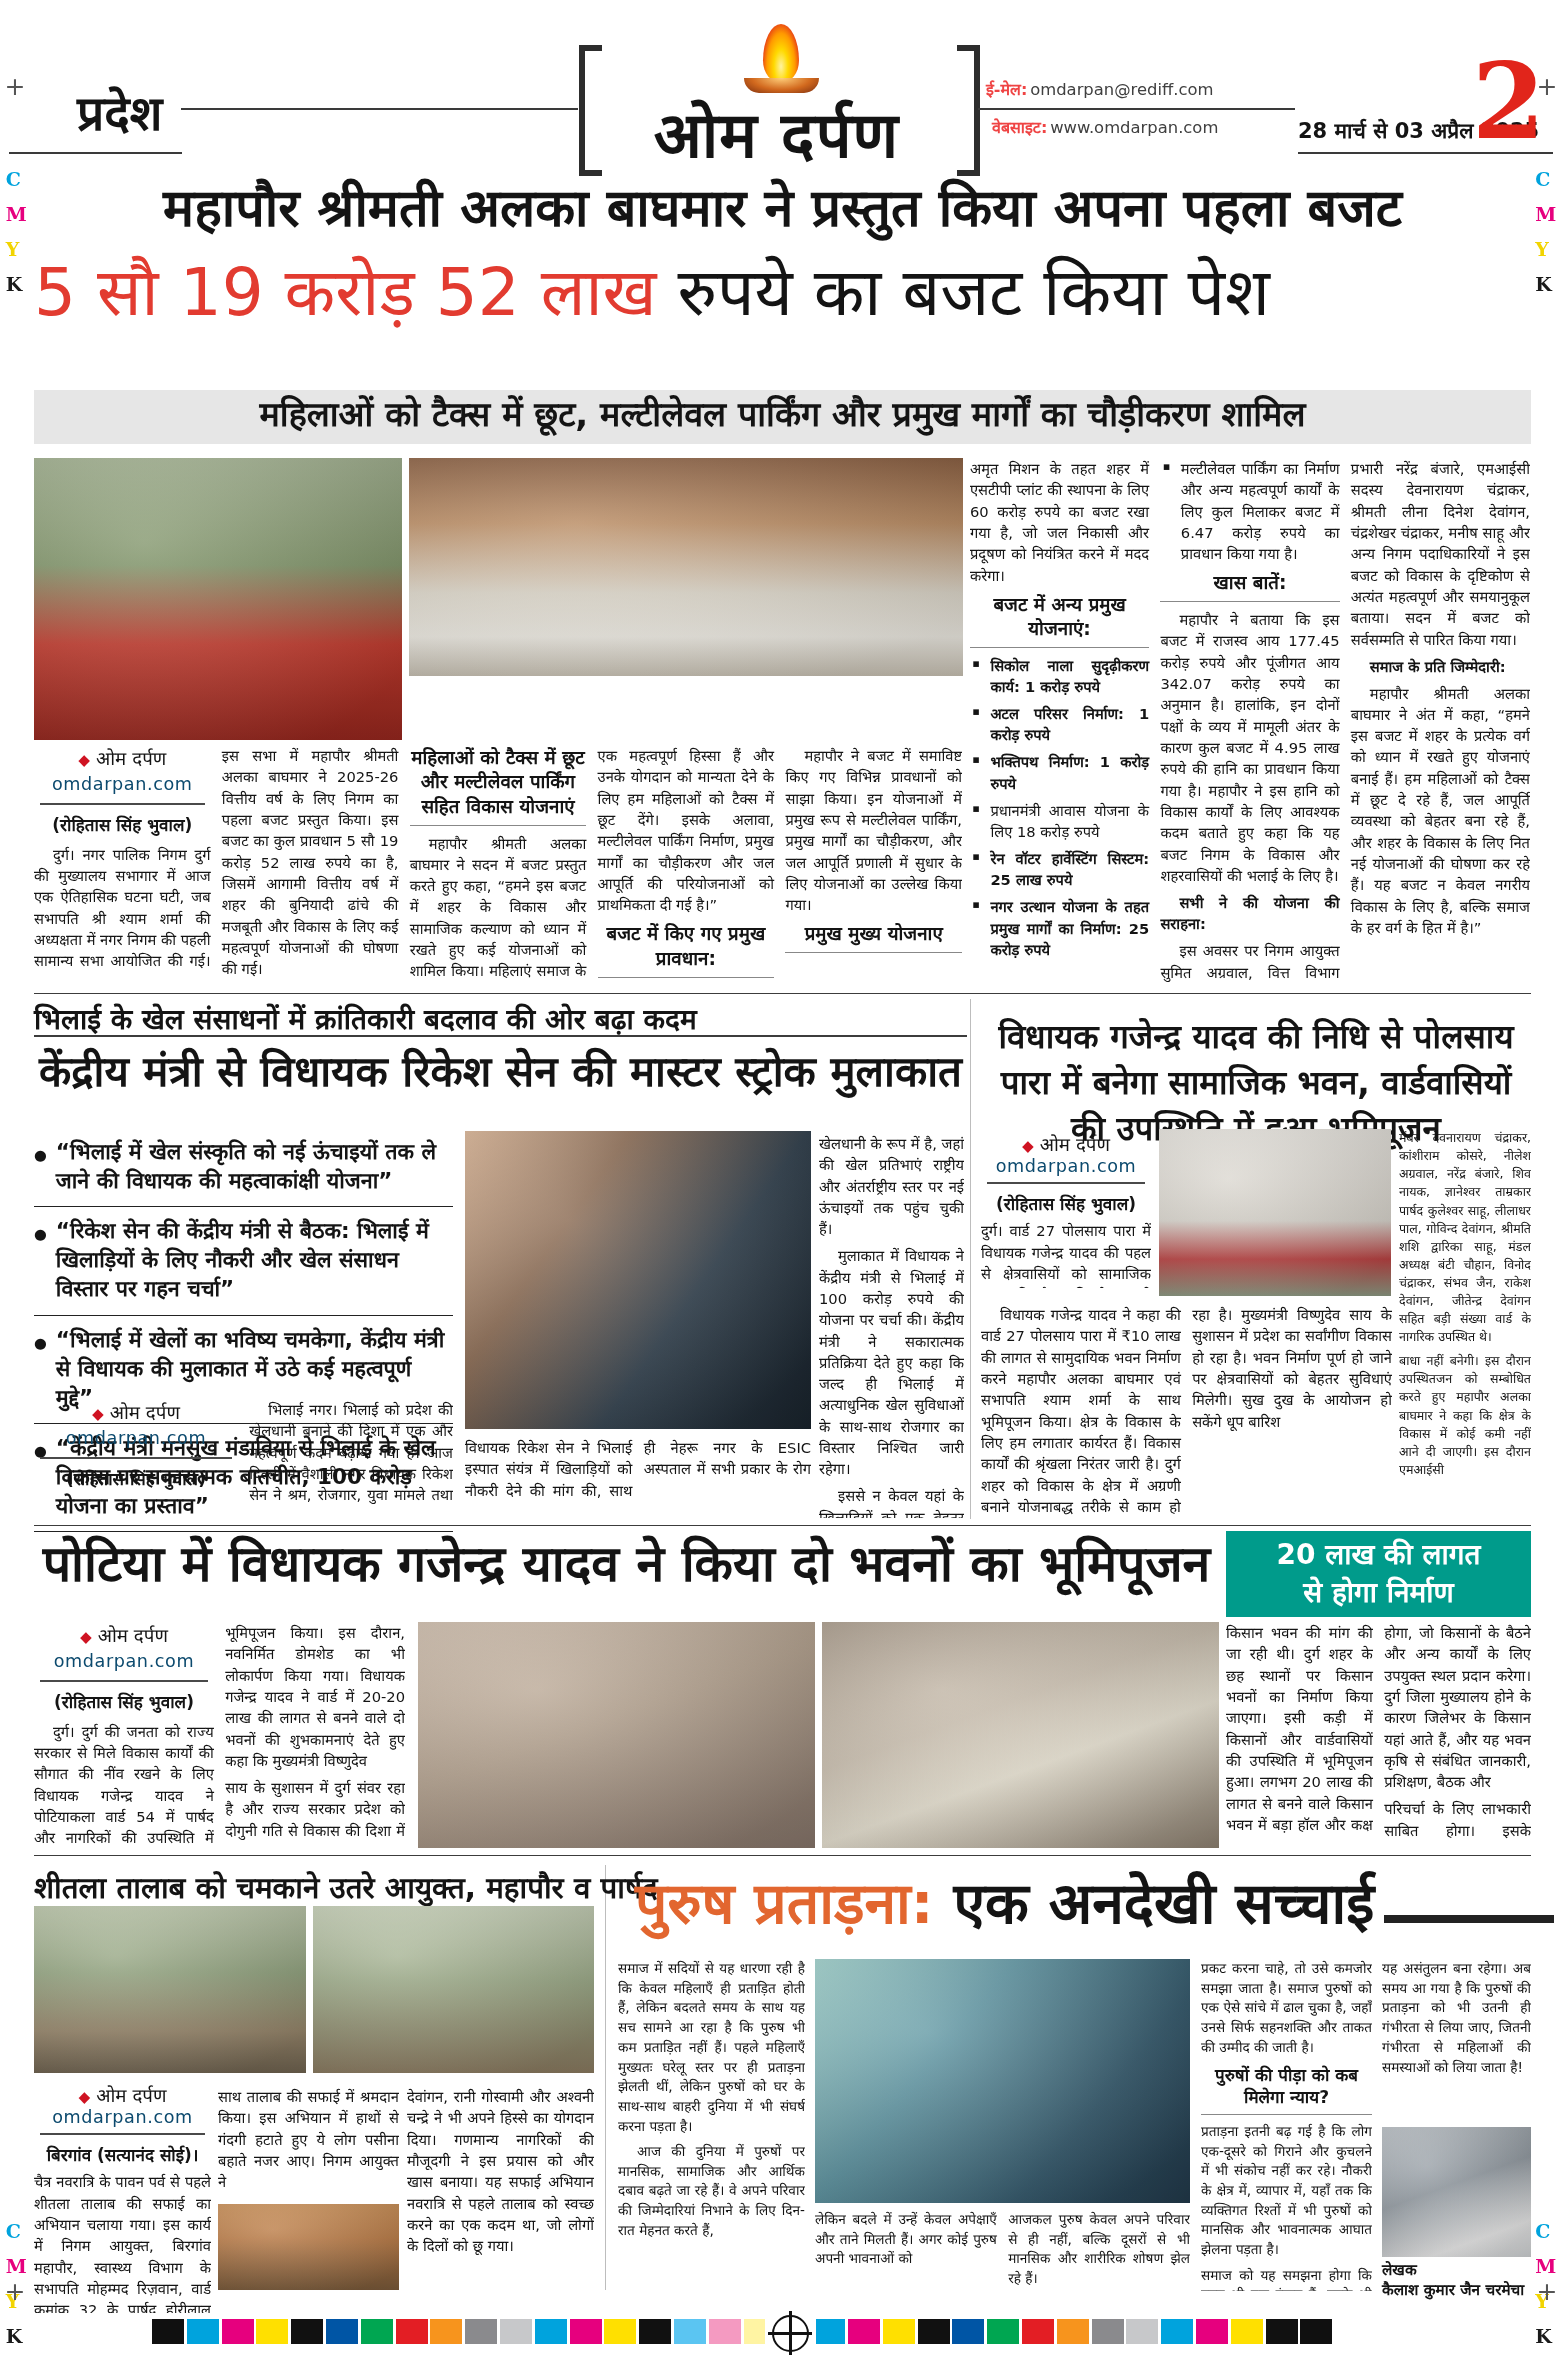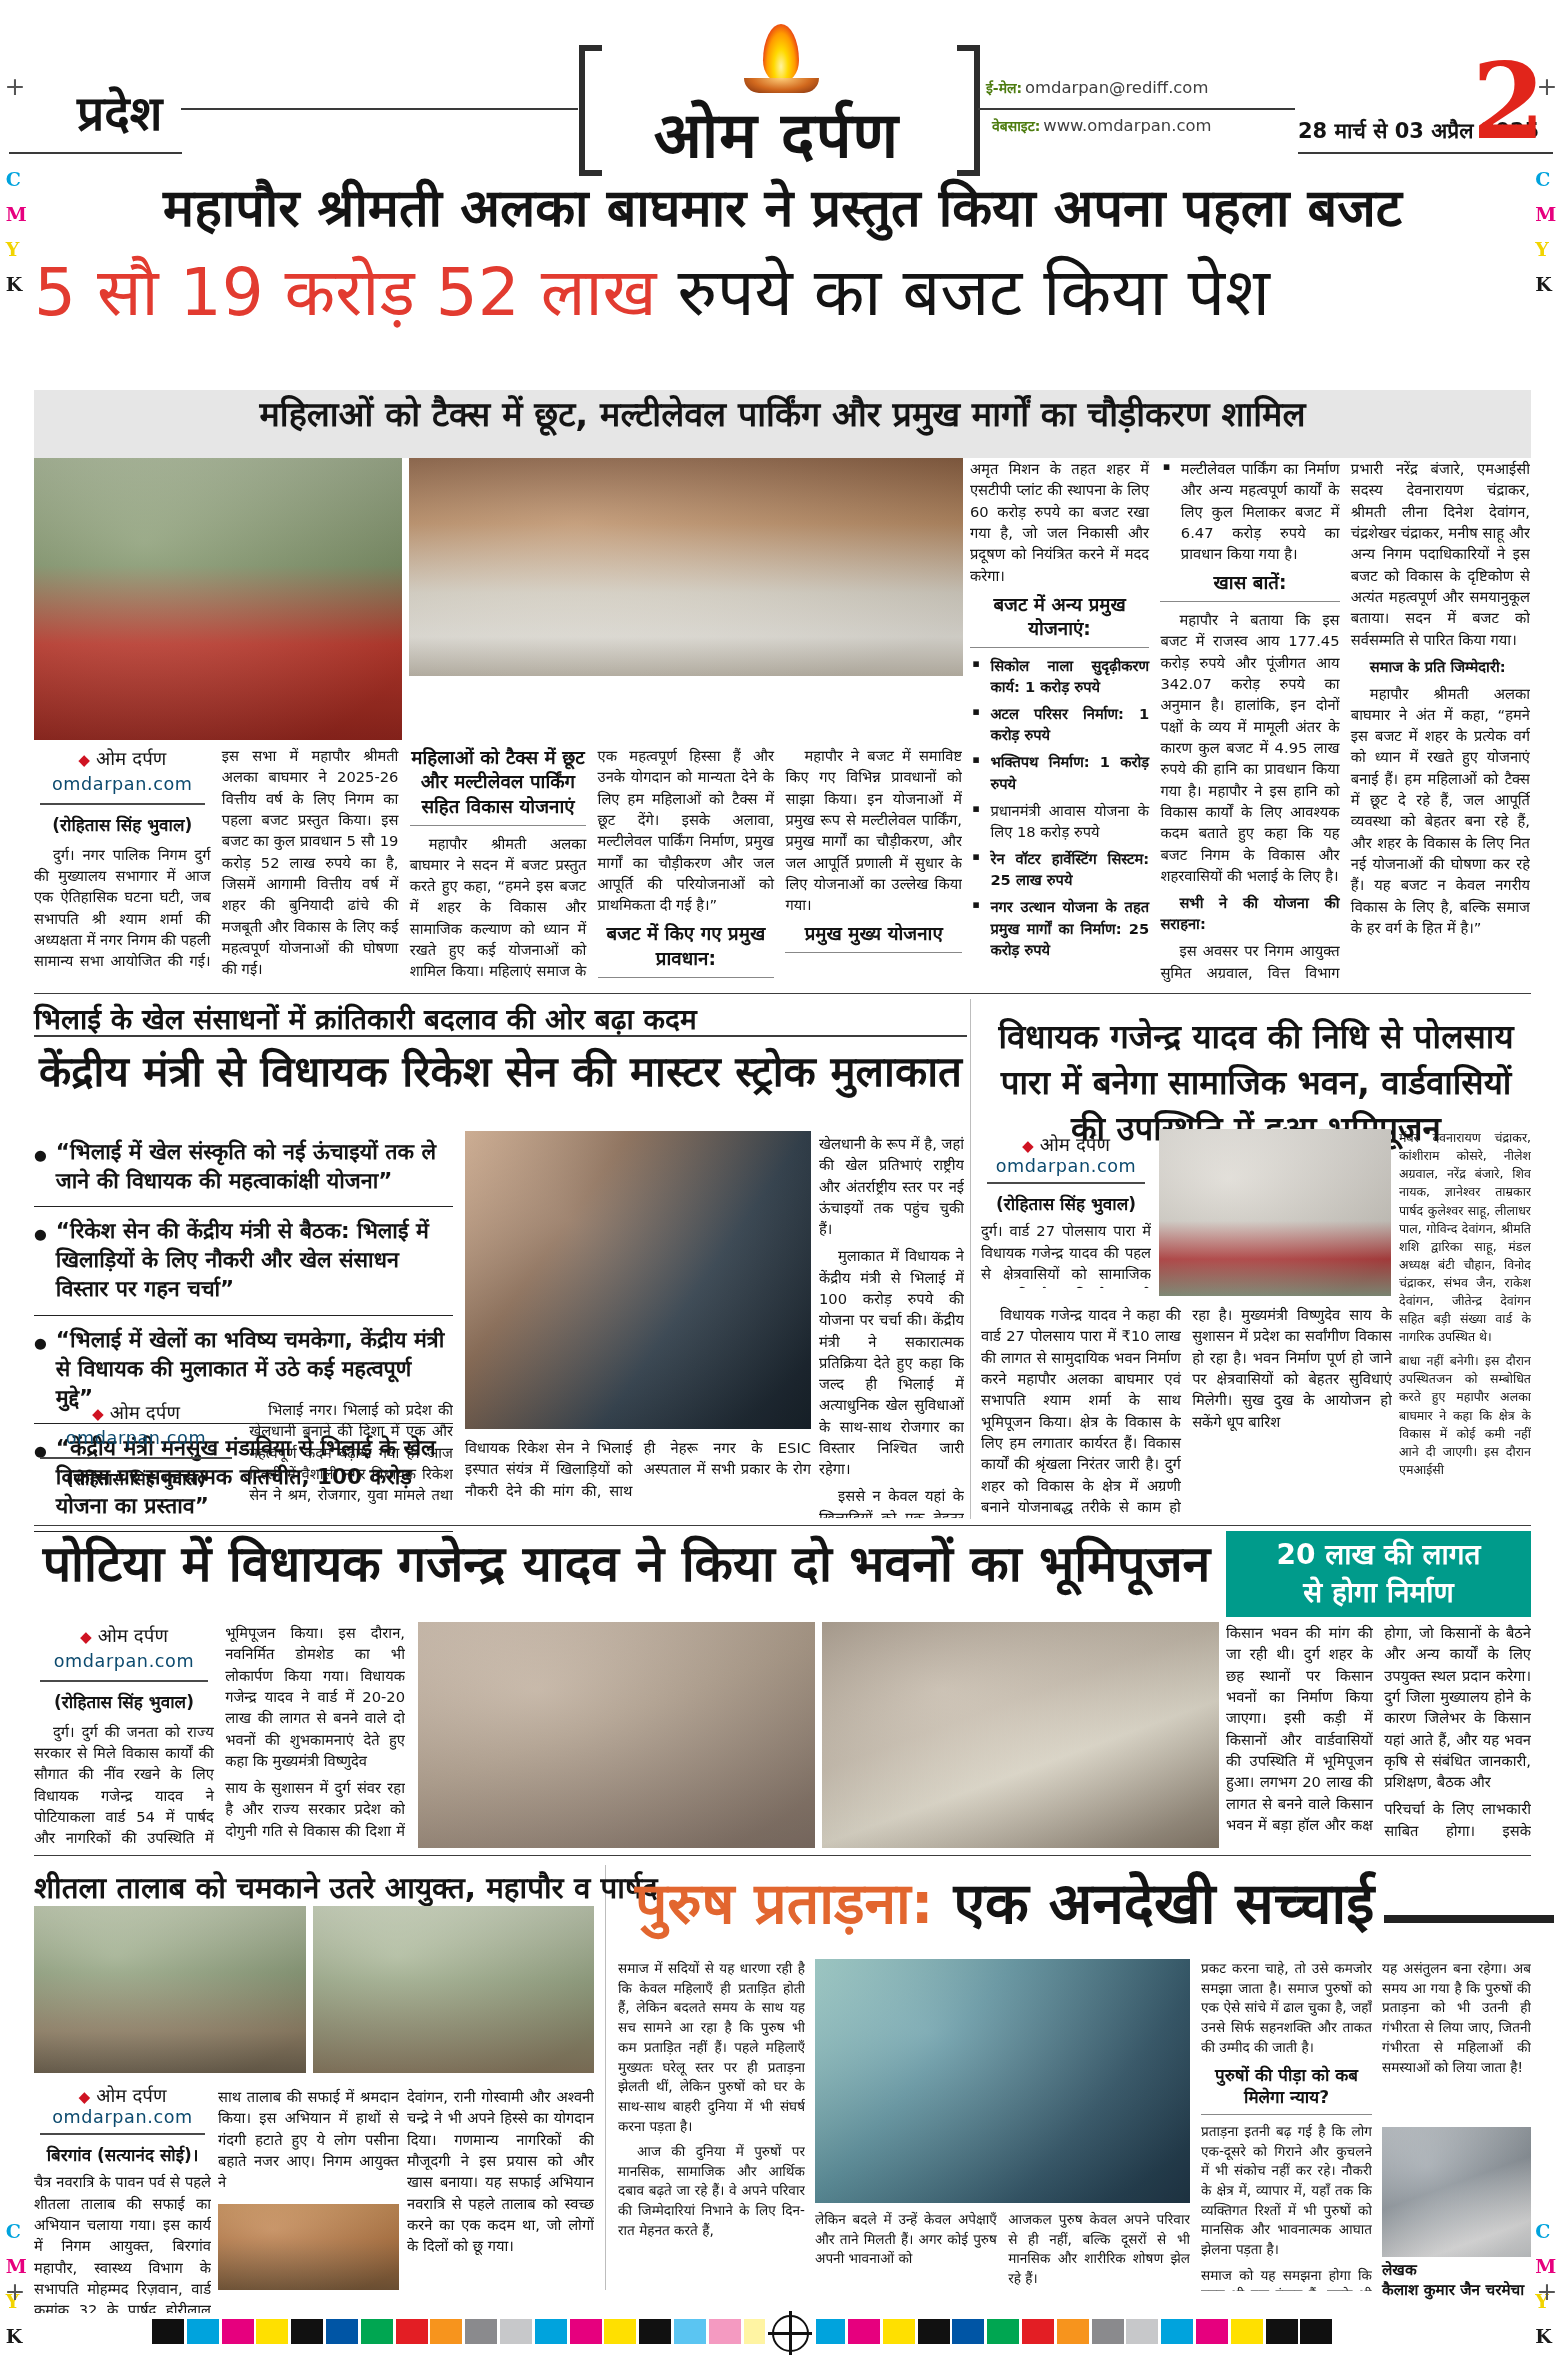--- a/index.html
+++ b/index.html
@@ -23,21 +23,21 @@
   .section-label{font-size:48px;font-weight:bold;}
   .paper-title{font-size:63px;font-weight:bold;letter-spacing:1.1px;white-space:nowrap;}
   .brk{width:17px;height:119px;}
   .brkL{border-left:6.2px solid #2d2d2d;border-top:6.2px solid #2d2d2d;border-bottom:6.2px solid #2d2d2d;}
   .brkR{border-right:6.2px solid #2d2d2d;border-top:6.2px solid #2d2d2d;border-bottom:6.2px solid #2d2d2d;}
   .flame{width:36px;height:59px;border-radius:50% 50% 50% 50%/62% 62% 38% 38%;
     background:radial-gradient(ellipse at 50% 72%,#fff3a0 0%,#ffd900 28%,#ff9a00 55%,#e1251b 80%,#7a1608 100%);}
   .diya{width:75px;height:14.7px;border-radius:0 0 37px 37px;
     background:radial-gradient(ellipse at 50% 0%,#ffcf7a 0%,#d2691e 55%,#7a2d0e 100%);}
   .mline{border-top:2.8px solid #3a3a3a;height:0;}
-  .contact-label{font-size:14px;font-weight:bold;color:#4d7c0f;}
+  .contact-label{font-size:16px;font-weight:bold;color:#ef4444;}
   .contact-val{font-size:16.4px;color:#404040;}
   .issue-date{font-size:21px;font-weight:bold;white-space:nowrap;}
   .pageno{font-family:"DejaVu Serif",serif;font-size:105px;font-weight:bold;color:#e1251b;line-height:1;}
   
   .h1a{font-size:52px;font-weight:bold;text-align:center;line-height:1.1;white-space:nowrap;}
   .h1b{font-size:66px;font-weight:normal;text-align:left;line-height:1.05;white-space:nowrap;}
   .red{color:#e23b30;}
   .band{background:#e6e6e6;font-size:34px;font-weight:bold;text-align:center;line-height:1.45;}
   .kicker{font-size:28px;font-weight:bold;white-space:nowrap;}
   .h2{font-size:42px;font-weight:bold;text-align:center;line-height:1.15;white-space:nowrap;}
@@ -140,21 +140,21 @@
 </div>
 <div class="abs issue-date" style="left:1298px;top:116px;">28 मार्च से 03 अप्रैल 2025</div>
 <div class="abs mline" style="left:1298px;top:152px;width:255px;"></div>
 <div class="abs pageno" style="left:1472px;top:49px;">2</div>
 
 <div class="abs h1a" style="left:34px;top:180px;width:1497px;">महापौर श्रीमती अलका बाघमार ने प्रस्तुत किया अपना पहला बजट</div>
 <div class="abs h1b" style="left:34px;top:258px;width:1497px;">
   <span class="red">5 सौ 19 करोड़ 52 लाख</span>
   <span>रुपये का बजट किया पेश</span>
 </div>
-<div class="abs band" style="left:34px;top:390px;width:1497px;height:68px;">महिलाओं को टैक्स में छूट, मल्टीलेवल पार्किंग और प्रमुख मार्गों का चौड़ीकरण शामिल</div>
+<div class="abs band" style="left:34px;top:390px;width:1497px;height:54px;">महिलाओं को टैक्स में छूट, मल्टीलेवल पार्किंग और प्रमुख मार्गों का चौड़ीकरण शामिल</div>
 
 <div class="photo ph-mayor" style="left:34px;top:458px;width:368px;height:282px;"></div>
 <div class="photo ph-hall" style="left:409px;top:458px;width:554px;height:218px;"></div>
 
 <div class="abs bt cols3 clip" style="left:970px;top:458px;width:560px;height:528px;">
   <p class="noind">अमृत मिशन के तहत शहर में एसटीपी प्लांट की स्थापना के लिए 60 करोड़ रुपये का बजट रखा गया है, जो जल निकासी और प्रदूषण को नियंत्रित करने में मदद करेगा।</p>
   <div class="flow-h">बजट में अन्य प्रमुख योजनाएं:</div>
   <p class="bul"><span class="bm">▪</span><span class="lead">सिकोल नाला सुदृढ़ीकरण कार्य: 1 करोड़ रुपये</span></p>
   <p class="bul"><span class="bm">▪</span><span class="lead">अटल परिसर निर्माण: 1 करोड़ रुपये</span></p>
   <p class="bul"><span class="bm">▪</span><span class="lead">भक्तिपथ निर्माण: 1 करोड़ रुपये</span></p>

